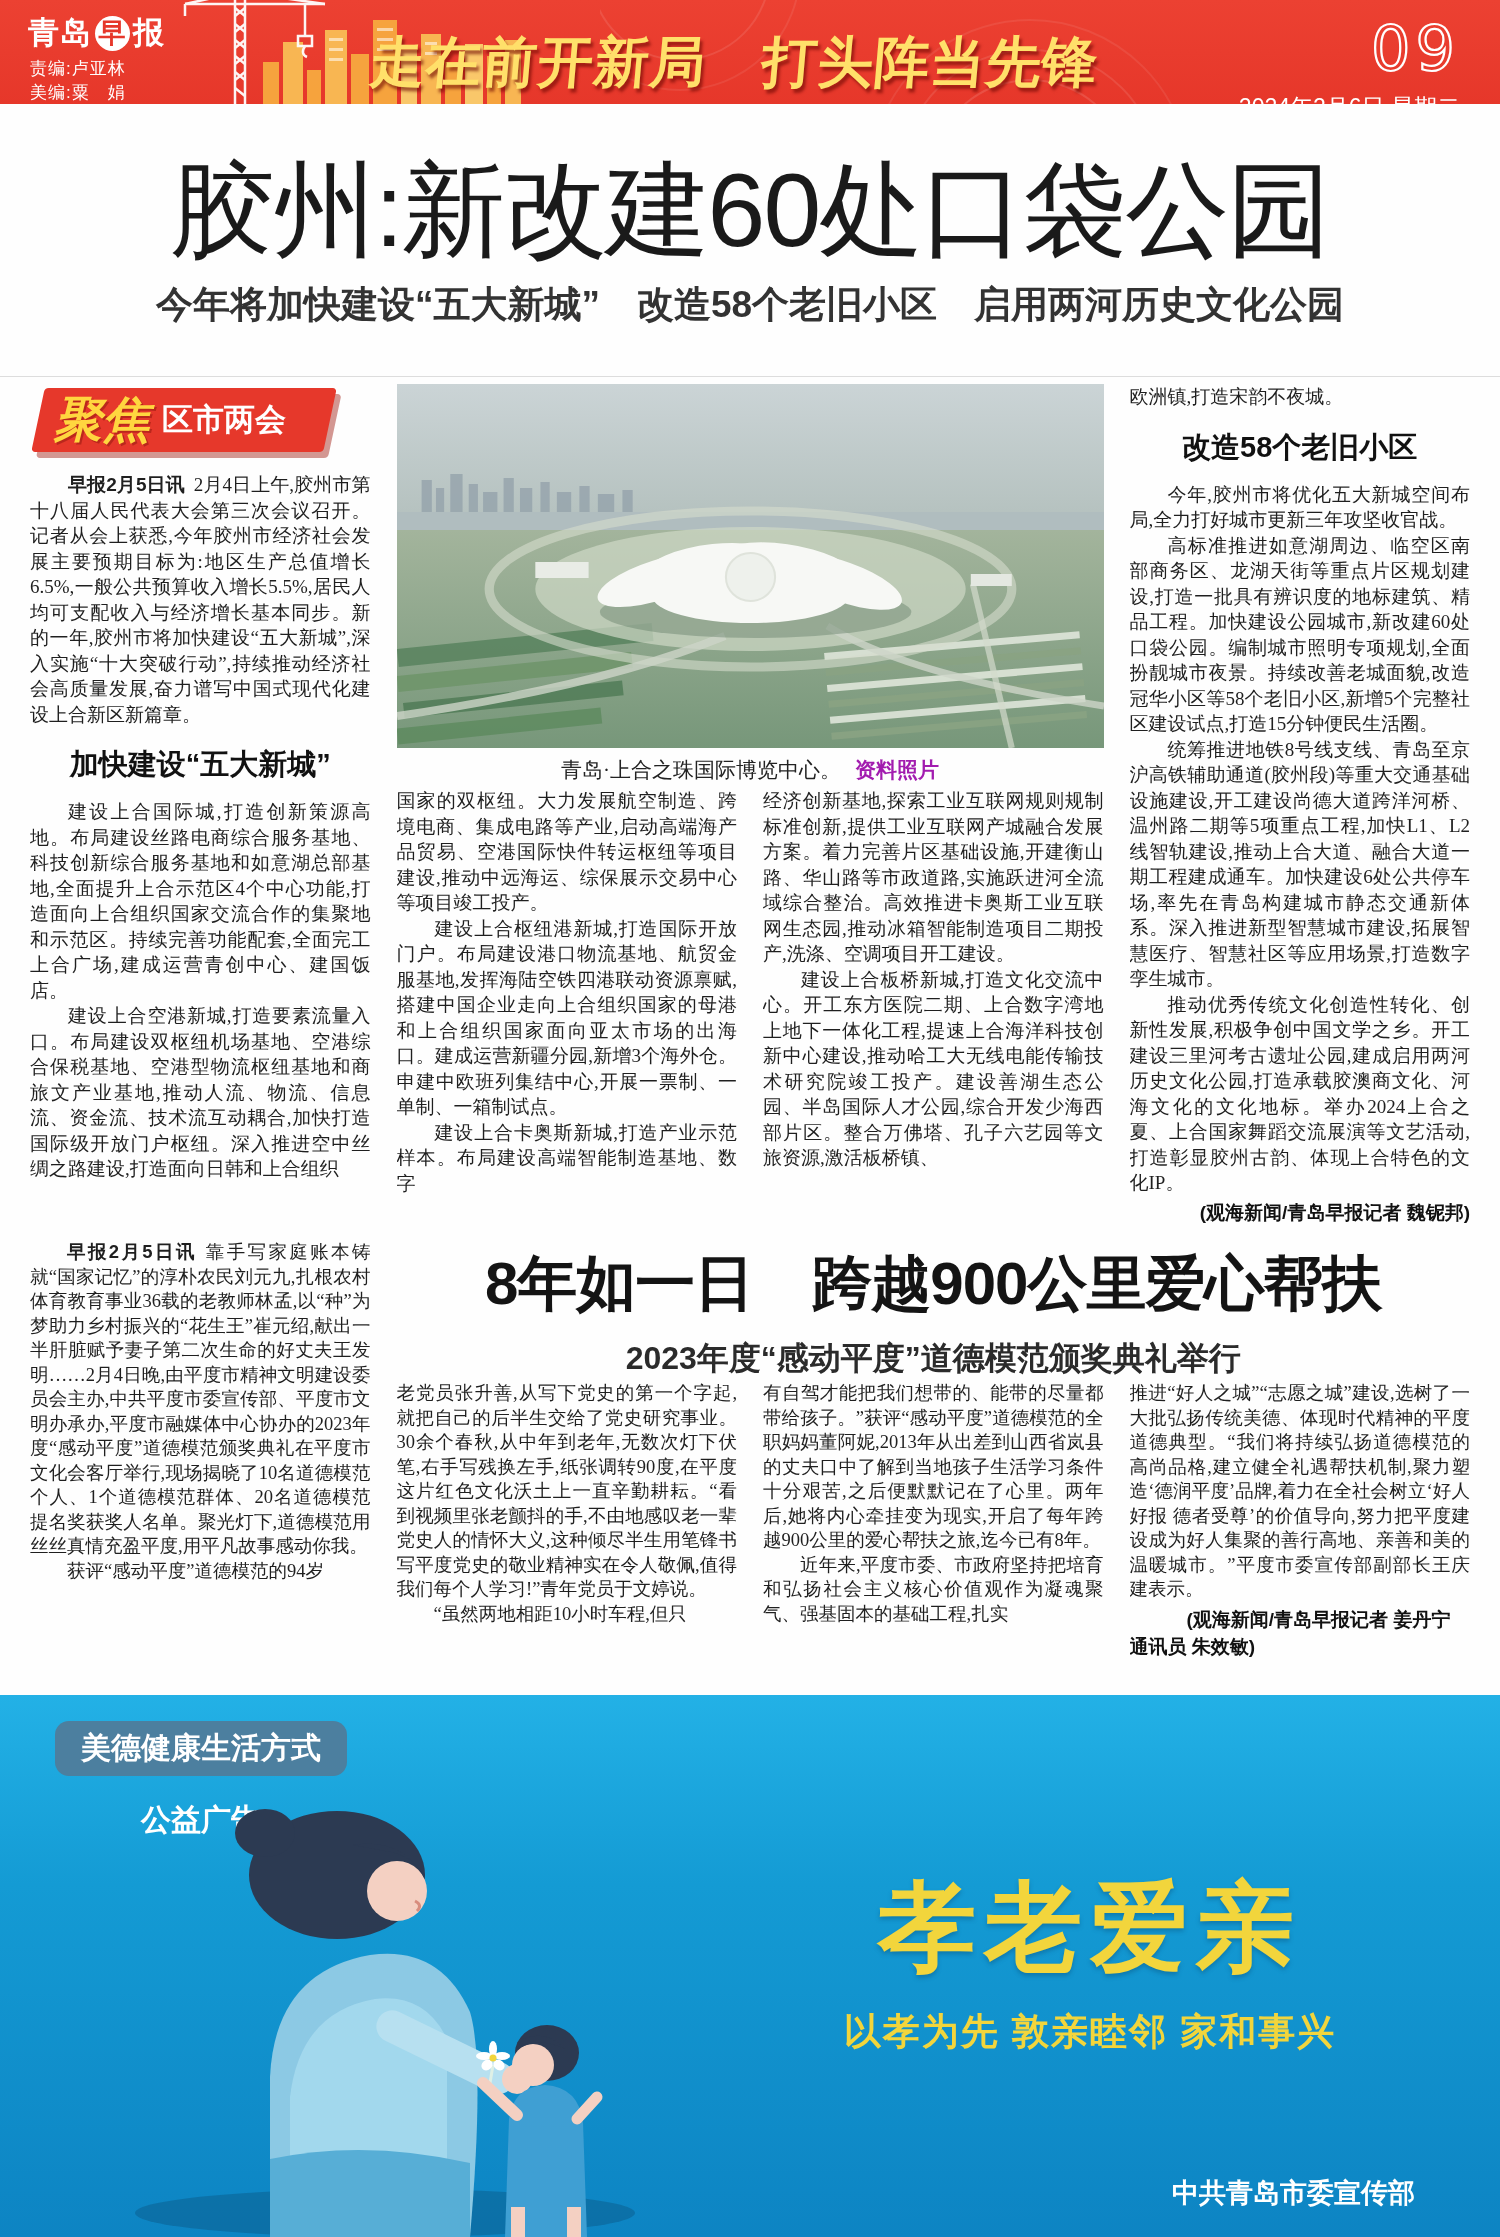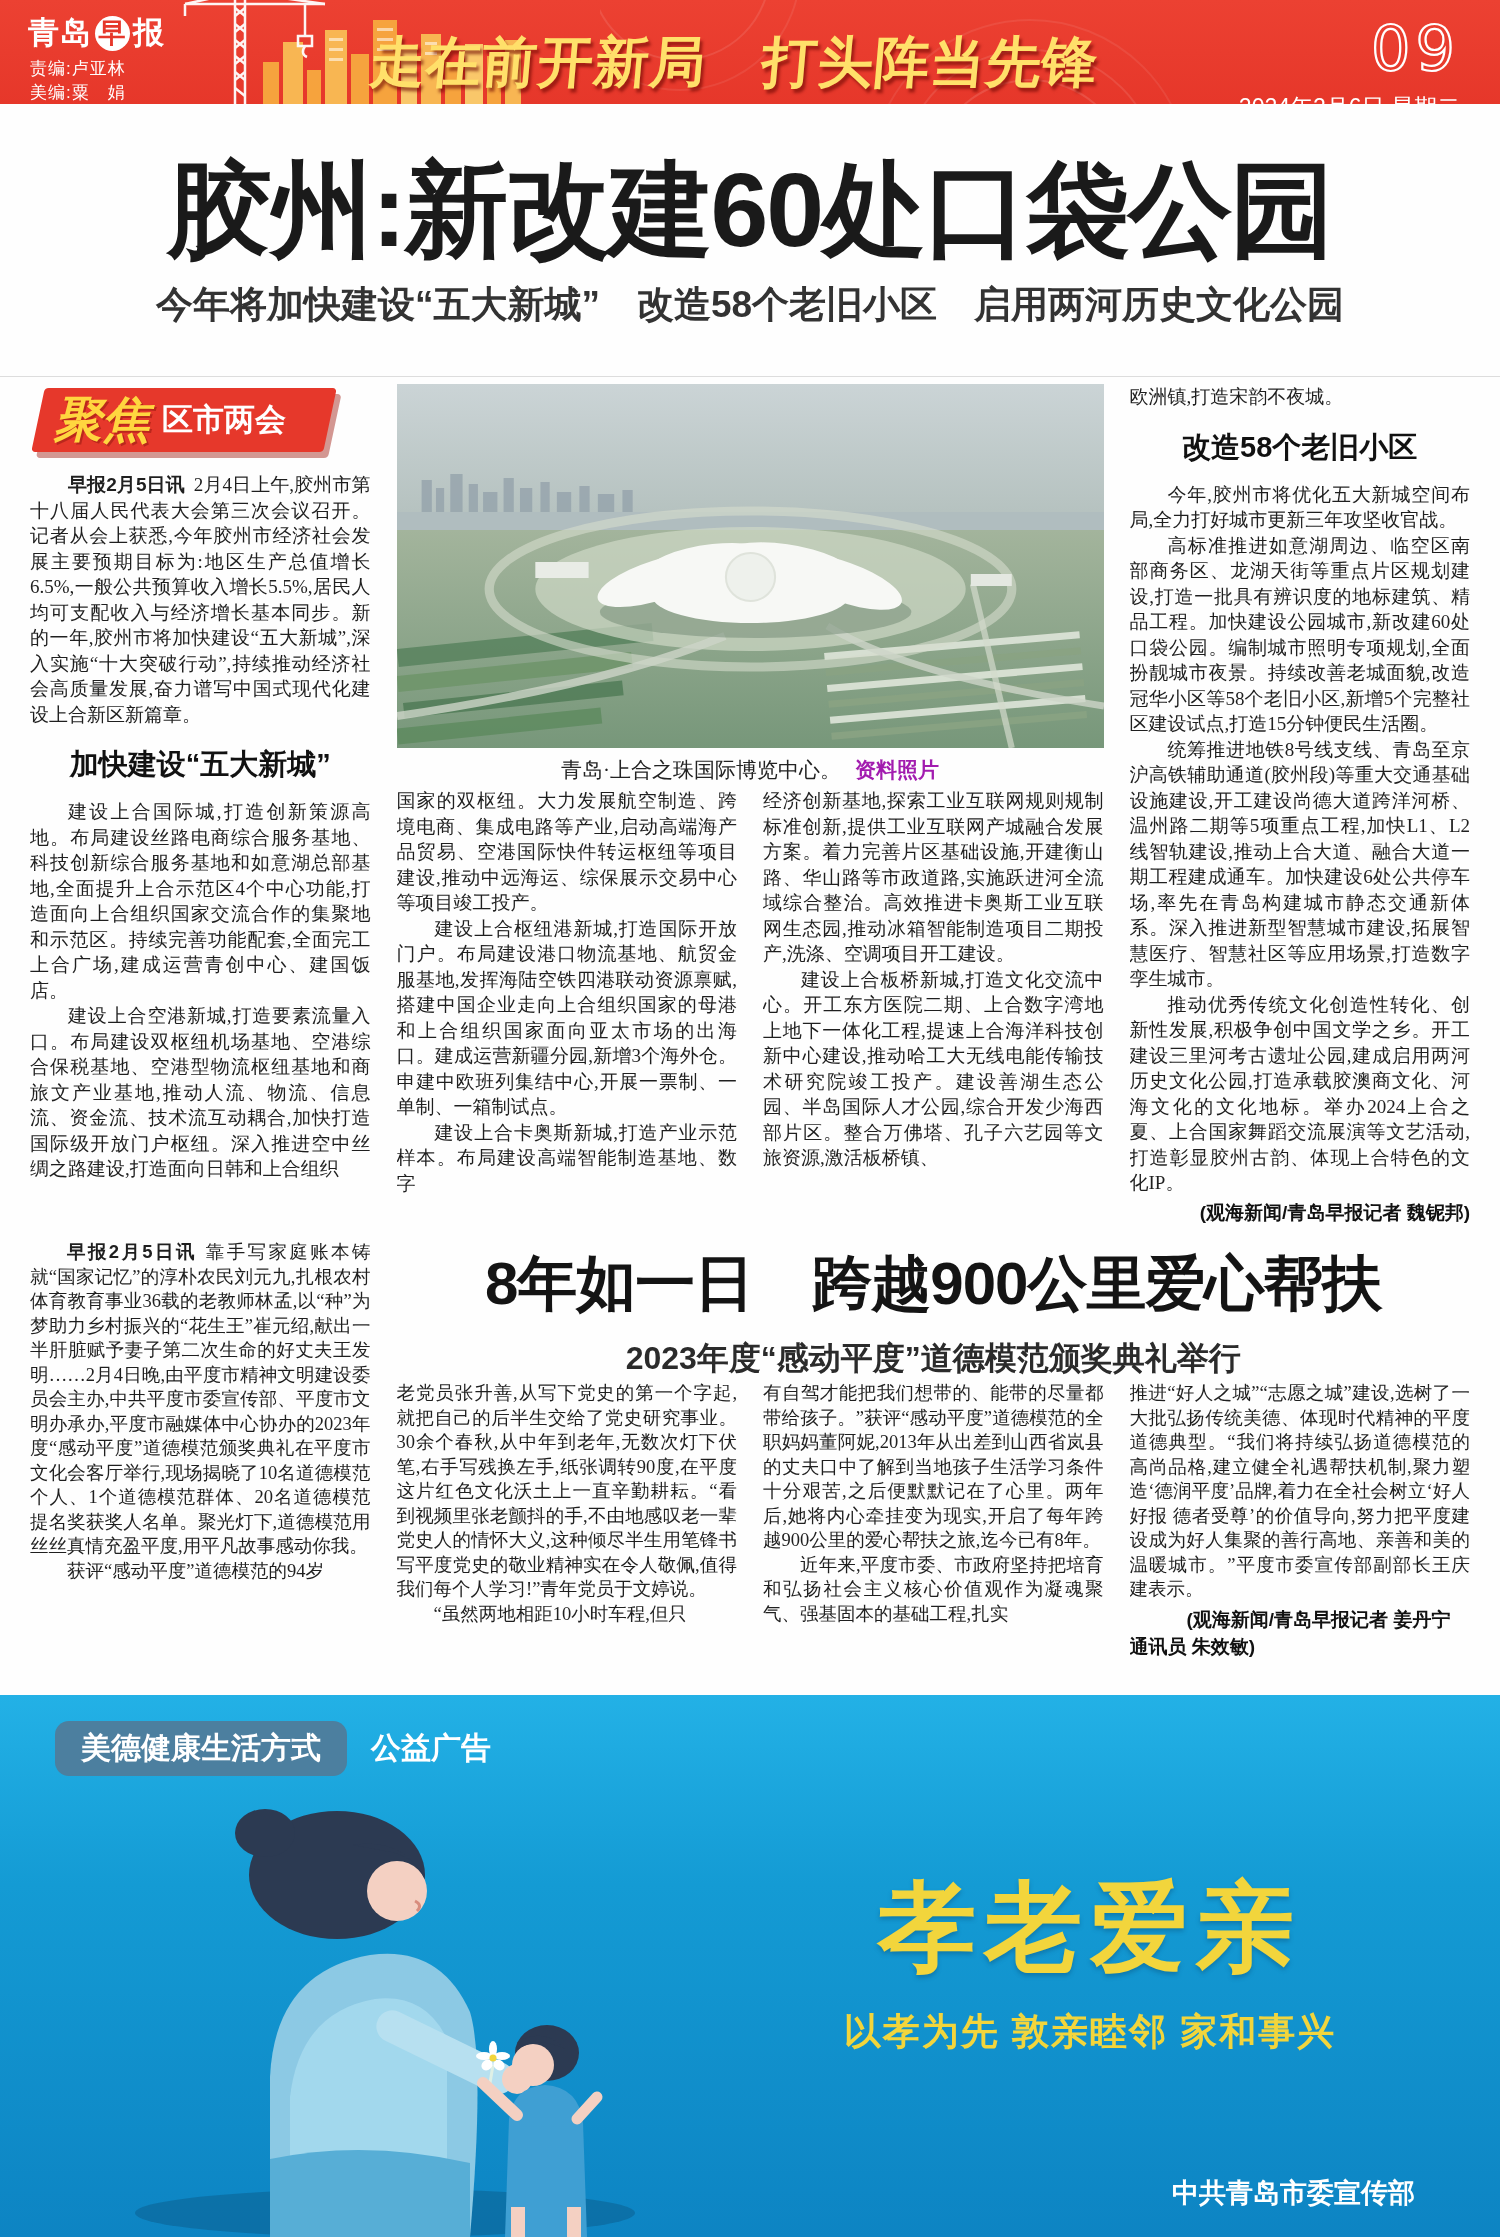--- a/index.html
+++ b/index.html
@@ -48,21 +48,21 @@
   }
   .pagedate {
     position:absolute; right:40px; top:92px; color:#fff;
     font-family:"Liberation Sans","DejaVu Sans",sans-serif;
     font-size:23px; font-weight:500;
   }
   
   .headline-block { position:absolute; top:136px; left:0; width:1500px; height:240px; text-align:center; }
   .main-headline {
     margin-top:16px; font-family:"Liberation Sans","DejaVu Sans",sans-serif;
-    font-weight:700; font-size:104px; line-height:1.12; color:#1a1a1a; letter-spacing:-2px;
+    font-weight:400; font-size:104px; line-height:1.12; color:#1a1a1a; letter-spacing:-2px;
   }
   .main-subheadline {
     margin-top:12px; font-family:"Liberation Sans","DejaVu Sans",sans-serif;
     font-weight:600; font-size:37px; color:#333;
   }
   .header-rule { position:absolute; top:376px; left:0; width:1500px; border-top:1px solid #ddd; }
   
   .col { overflow:hidden; }
   .col p.para {
     font-size:19px; line-height:25.5px; text-align:justify;
@@ -135,21 +135,21 @@
   }
   .a2-col2 { grid-column:2; grid-row:2; }
   .a2-col3 { grid-column:3; grid-row:2; }
   .a2-col4 { grid-column:4; grid-row:2; }
   
   .ad {
     position:absolute; top:1695px; left:0; width:1500px; height:542px;
     background:linear-gradient(180deg,#23b1e6 0%, #149bd4 35%, #0d84c3 100%);
     overflow:hidden;
   }
-  .ad-badge-row { position:absolute; left:55px; top:26px; display:flex; align-items:center; gap:24px; }
+  .ad-badge-row { position:absolute; left:55px; top:26px; display:flex; align-items:center; gap:24px;flex-direction:column; }
   .ad-badge {
     background:#4c7f9f; color:#fff; border-radius:14px; padding:7px 26px;
     font-family:"Liberation Sans","DejaVu Sans",sans-serif; font-weight:800; font-size:30px;
   }
   .ad-badge2 {
     color:#fff; font-family:"Liberation Sans","DejaVu Sans",sans-serif;
     font-weight:800; font-size:30px;
   }
   .ad-illustration { position:absolute; left:85px; bottom:0; width:580px; height:470px; }
   .ad-title {

